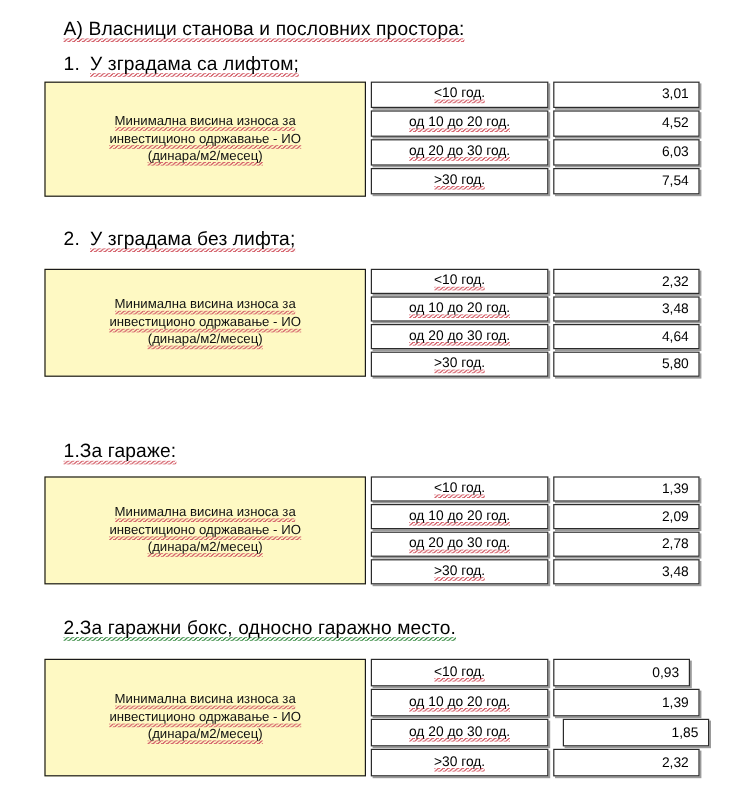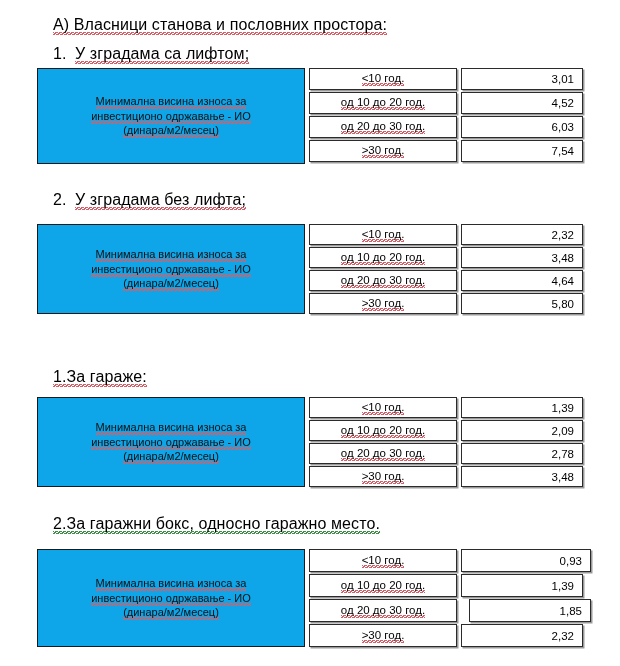--- a/index.html
+++ b/index.html
@@ -65,21 +65,21 @@
   }
 
   .label-cell {
     border: 1px solid #1a1a1a;
     box-sizing: border-box;
     display: flex;
     align-items: center;
     justify-content: center;
     text-align: center;
     padding: 2px 11px;
-    background: #0ea5e9;
+    background: #fef9c3;
   }
   .label-cell .label-text {
     font-size: 11px;
     line-height: 14.5px;
     color: #111111;
   }
 
   .rows-wrap {
     display: flex;
     flex-direction: column;
@@ -275,21 +275,21 @@
         <span class="sp">Минимална висина износа за</span><br>
         <span class="sp">инвестиционо одржавање - ИО</span><br>
         <span class="sp">(динара/м2/месец)</span>
       </div>
     </div>
     <div class="rows-wrap" style="margin-left:4px;">
       <div class="row">
         <div class="cell period" style="width:148px; height:23px;">
           <span class="ctext sp">&lt;10 год.</span>
         </div>
-        <div class="cell amount" style="width:130px; height:23px;">
+        <div class="cell amount" style="width:114px; height:23px;">
           <span class="ctext">0,93</span>
         </div>
       </div>
       <div class="row">
         <div class="cell period" style="width:148px; height:23px;">
           <span class="ctext sp">од 10 до 20 год.</span>
         </div>
         <div class="cell amount" style="width:122px; height:23px;">
           <span class="ctext">1,39</span>
         </div>

